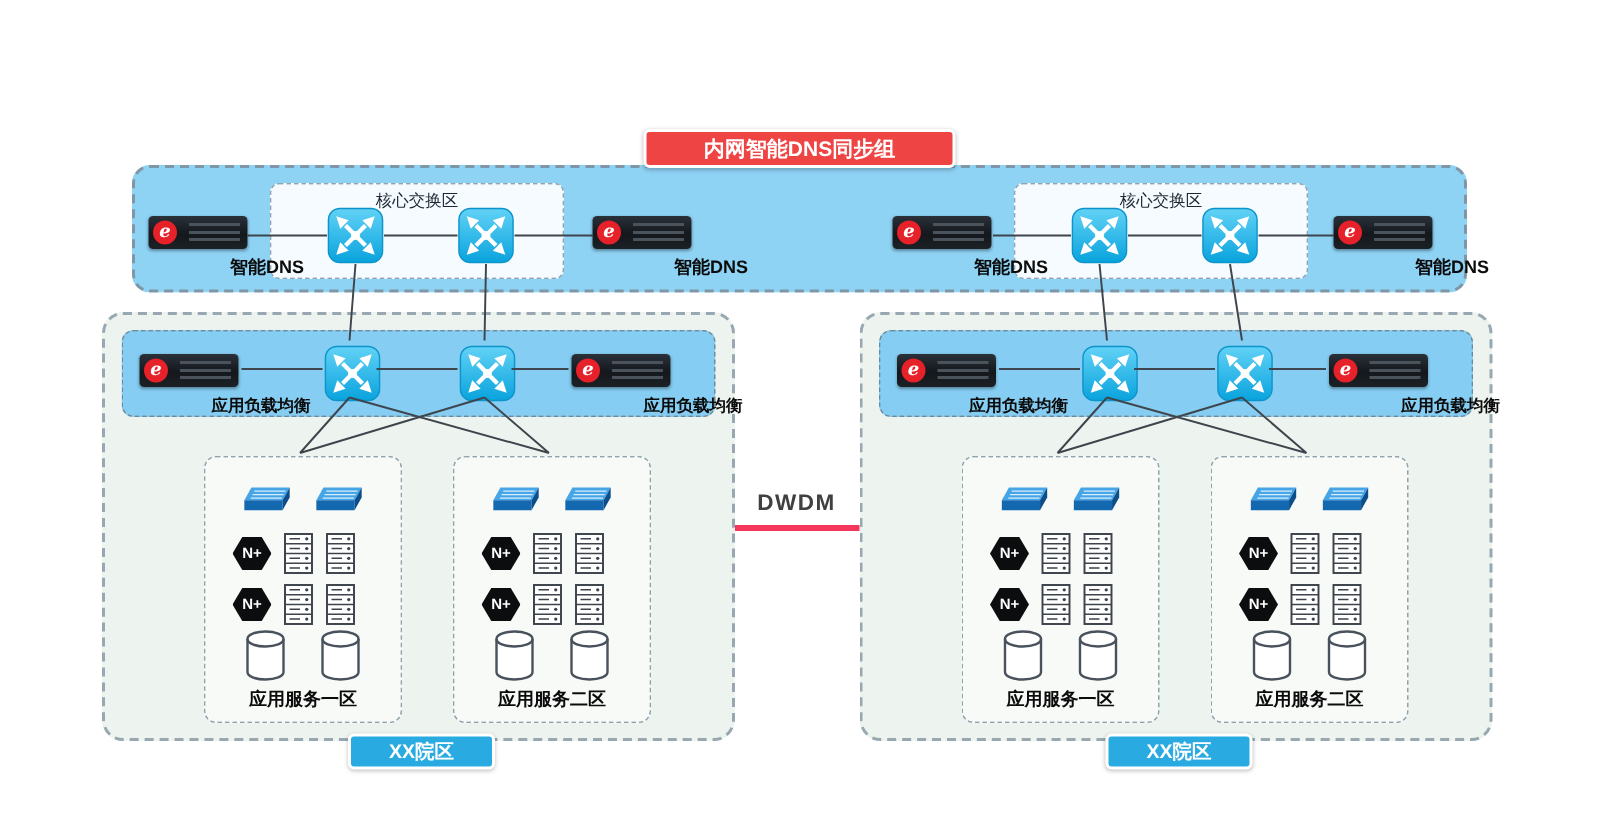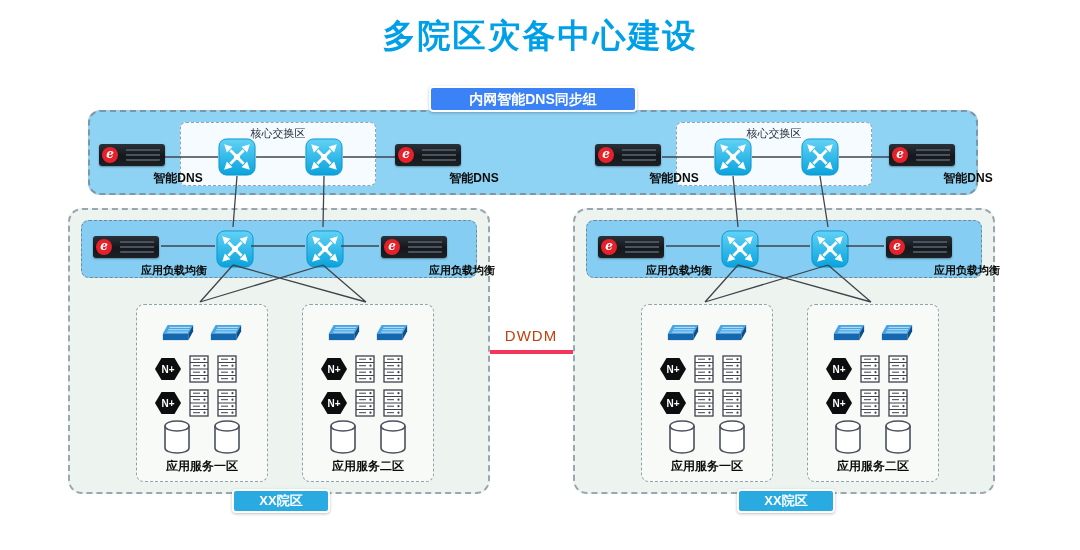--- a/index.html
+++ b/index.html
@@ -17,21 +17,21 @@
     position:absolute; left:88px; top:110px; width:890px; height:85px;
     background:#8ed2f4; border:2px dashed #7e96a6; border-radius:12px; z-index:0;
   }
   .core-box {
     position:absolute; top:122px; width:196px; height:64px;
     background:#f5fbff; border:1.5px dashed #8fa3b0; border-radius:6px; z-index:1;
   }
   .core-label { display:block; margin-top:3px; text-align:center; font-size:11px; color:#1c2733; }
   .sync-badge {
     position:absolute; left:429px; top:86px; width:208px; height:26px;
-    background:#3b82f6; border:2px solid #fff; border-radius:4px;
+    background:#ef4444; border:2px solid #fff; border-radius:4px;
     box-shadow:0 1px 3px rgba(0,0,0,.25);
     color:#fff; font-size:14px; font-weight:bold; text-align:center; line-height:22px; z-index:4;
   }
   
   .device {
     position:absolute; left:7px; top:0; width:66px; height:22px;
     background:linear-gradient(180deg,#2a3138,#14181d 55%,#1c2126);
     border-radius:3px; box-shadow:0 1px 2px rgba(0,0,0,.35);
   }
   .vlogo {
@@ -96,38 +96,37 @@
     background:#29abe2; border:2px solid #fff; border-radius:4px;
     box-shadow:0 1px 3px rgba(0,0,0,.25);
     color:#fff; font-size:13px; font-weight:bold; text-align:center; line-height:20px; z-index:3;
   }
   
   .wires { position:absolute; left:0; top:0; width:1080px; height:550px; z-index:2; pointer-events:none; }
   .wire path { stroke:#3f454c; stroke-width:1.3; fill:none; }
   .dwdm-wire { stroke:#f5365c; stroke-width:4; fill:none; }
   .dwdm-label {
     position:absolute; left:488px; top:327px; width:86px; text-align:center;
-    color:#c2410c; font-weight:normal; font-size:15px; letter-spacing:1px; z-index:3;
+    color:#404040; font-weight:bold; font-size:15px; letter-spacing:1px; z-index:3;
   }
 </style>
 </head>
 <body>
 
 <svg width="0" height="0" style="position:absolute" aria-hidden="true">
     <defs>
   <linearGradient id="swg" x1="0" y1="0" x2="0" y2="1">
     <stop offset="0" stop-color="#62d2f6"></stop>
         <stop offset="1" stop-color="#09a3dd"></stop>
   </linearGradient>
 </defs>
   </svg>
 
 <div class="stage">
 
-  <h1 class="title">多院区灾备中心建设</h1>
 
   <div class="top-band"></div>
 
   <div class="core-box" style="left:180px">
     <span class="core-label">核心交换区</span>
   </div>
   <div class="core-box" style="left:676px">
     <span class="core-label">核心交换区</span>
   </div>
 

